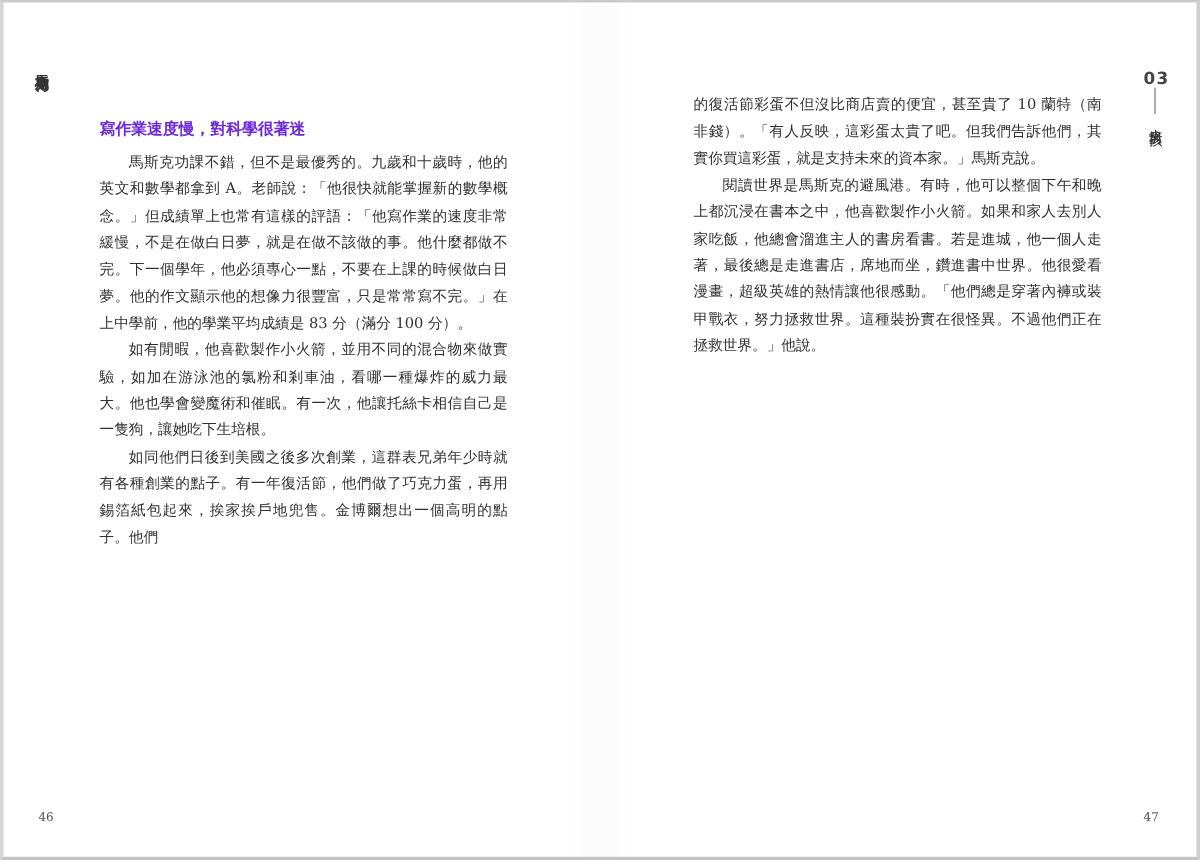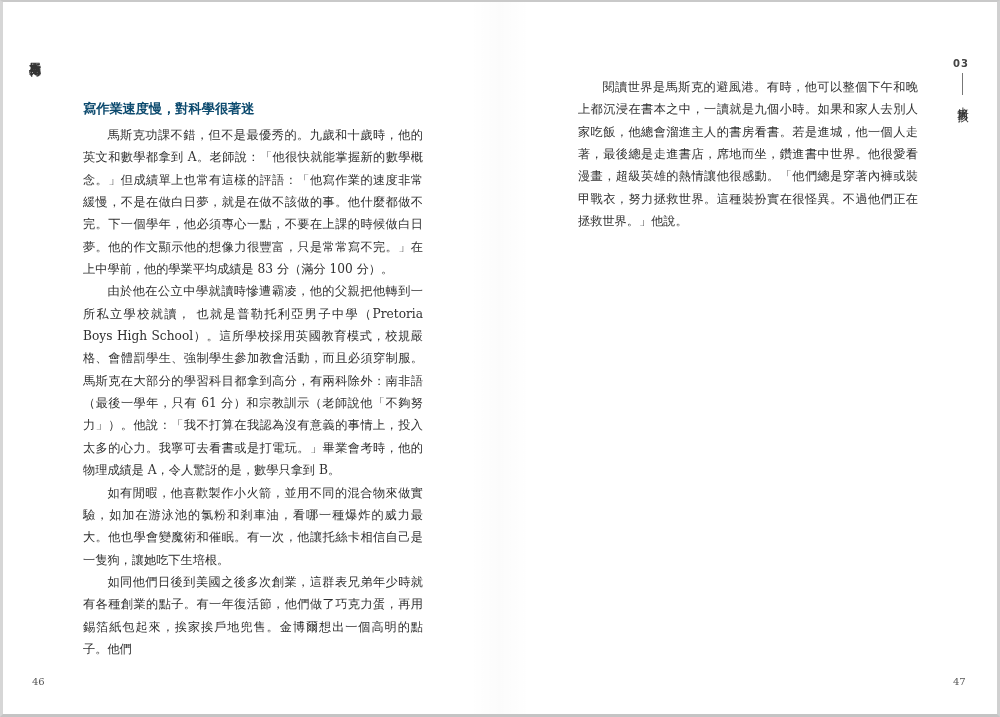--- a/index.html
+++ b/index.html
@@ -28,67 +28,67 @@
   .running-head {
     position: absolute; writing-mode: vertical-rl; text-orientation: upright;
     font-family: "DejaVu Sans", "Liberation Sans", sans-serif;
     font-size: 11.5px; letter-spacing: 1px; color: #333;
     font-weight: bold;
   }
   .running-head.book { left: 27px; top: 53px; }
   .chapter-num {
     position: absolute; left: 953px; top: 58px;
     font-family: "DejaVu Sans", "Liberation Sans", sans-serif;
-    font-size: 10px; font-weight: bold; color: #444; letter-spacing: 1px;
+    font-size: 14px; font-weight: bold; color: #444; letter-spacing: 1px;
   }
   .chapter-rule {
     position: absolute; left: 962px; top: 73px; width: 1px; height: 22px; background: #777;
   }
   .running-head.chapter { left: 955px; top: 98px; font-weight: normal; color: #333; }
   .col {
     position: absolute; width: 340px;
     font-size: 12.2px; line-height: 22.35px; color: #303030;
     text-align: justify; text-justify: inter-character;
   }
   .col.left { left: 83px; top: 97px; }
   .col.right { left: 578px; top: 76px; }
   .heading {
     font-family: "DejaVu Sans", "Liberation Sans", sans-serif;
-    font-weight: bold; font-size: 13.2px; color: #0c4a6e;
+    font-weight: bold; font-size: 13.2px; color: #6d28d9;
     line-height: 24px; margin: 0 0 3px 0;
   }
   p { margin: 0; text-indent: 2em; }
   p.cont { text-indent: 0; }
   .folio {
     position: absolute; top: 676px;
     font-size: 10px; color: #555;
   }
   .folio.left { left: 32px; text-align: right; }
   .folio.right { left: 953px; }
 </style>
 </head>
 <body>
 
 <div class="page left">
   <div class="running-head book">馬斯克傳</div>
   <div class="col left">
     <div class="heading">寫作業速度慢，對科學很著迷</div>
     <p>馬斯克功課不錯，但不是最優秀的。九歲和十歲時，他的英文和數學都拿到 A。老師說：「他很快就能掌握新的數學概念。」但成績單上也常有這樣的評語：「他寫作業的速度非常緩慢，不是在做白日夢，就是在做不該做的事。他什麼都做不完。下一個學年，他必須專心一點，不要在上課的時候做白日夢。他的作文顯示他的想像力很豐富，只是常常寫不完。」在上中學前，他的學業平均成績是 83 分（滿分 100 分）。</p>
-    <p>由於他在公立中學就讀時慘遭霸凌，他的父親把他轉到一所私立學校就讀， 也就是普勒托利亞男子中學（Pretoria Boys High School）。這所學校採用英國教育模式，校規嚴格、會體罰學生、強制學生參加教會活動，而且必須穿制服。馬斯克在大部分的學習科目都拿到高分，有兩科除外：南非語（最後一學年，只有 61 分）和宗教訓示（老師說他「不夠努力」）。他說：「我不打算在我認為沒有意義的事情上，投入太多的心力。我寧可去看書或是打電玩。」畢業會考時，他的物理成績是 A，令人驚訝的是，數學只拿到 B。</p>
     <p>如有閒暇，他喜歡製作小火箭，並用不同的混合物來做實驗，如加在游泳池的氯粉和剎車油，看哪一種爆炸的威力最大。他也學會變魔術和催眠。有一次，他讓托絲卡相信自己是一隻狗，讓她吃下生培根。</p>
     <p>如同他們日後到美國之後多次創業，這群表兄弟年少時就有各種創業的點子。有一年復活節，他們做了巧克力蛋，再用錫箔紙包起來，挨家挨戶地兜售。金博爾想出一個高明的點子。他們</p>
   </div>
   <div class="folio left">46</div>
 </div>
 
 <div class="spine-shade"></div>
 
 <div class="page right">
   <div class="col right" style="left:78px;">
-    <p>閱讀世界是馬斯克的避風港。有時，他可以整個下午和晚上都沉浸在書本之中，一讀就是九個小時。如果和家人去別人家吃飯，他總會溜進主人的書房看書。若是進城，他一個人走著，最後總是走進書店，席地而坐，鑽進書中世界。他很愛看漫畫，超級英雄的熱情讓他很感動。「他們總是穿著內褲或裝甲戰衣，努力拯救世界。這種裝扮實在很怪異。不過他們正在拯救世界。」他說。</p>
+    <p class="cont">的復活節彩蛋不但沒比商店賣的便宜，甚至貴了 10 蘭特（南非錢）。「有人反映，這彩蛋太貴了吧。但我們告訴他們，其實你買這彩蛋，就是支持未來的資本家。」馬斯克說。</p>
+    <p>閱讀世界是馬斯克的避風港。有時，他可以整個下午和晚上都沉浸在書本之中，他喜歡製作小火箭。如果和家人去別人家吃飯，他總會溜進主人的書房看書。若是進城，他一個人走著，最後總是走進書店，席地而坐，鑽進書中世界。他很愛看漫畫，超級英雄的熱情讓他很感動。「他們總是穿著內褲或裝甲戰衣，努力拯救世界。這種裝扮實在很怪異。不過他們正在拯救世界。」他說。</p>
   </div>
 </div>
 
 <div class="chapter-num">03</div>
 <div class="chapter-rule"></div>
 <div class="running-head chapter">火箭男孩</div>
 <div class="folio right">47</div>
 
 <div class="frame"></div>
 

